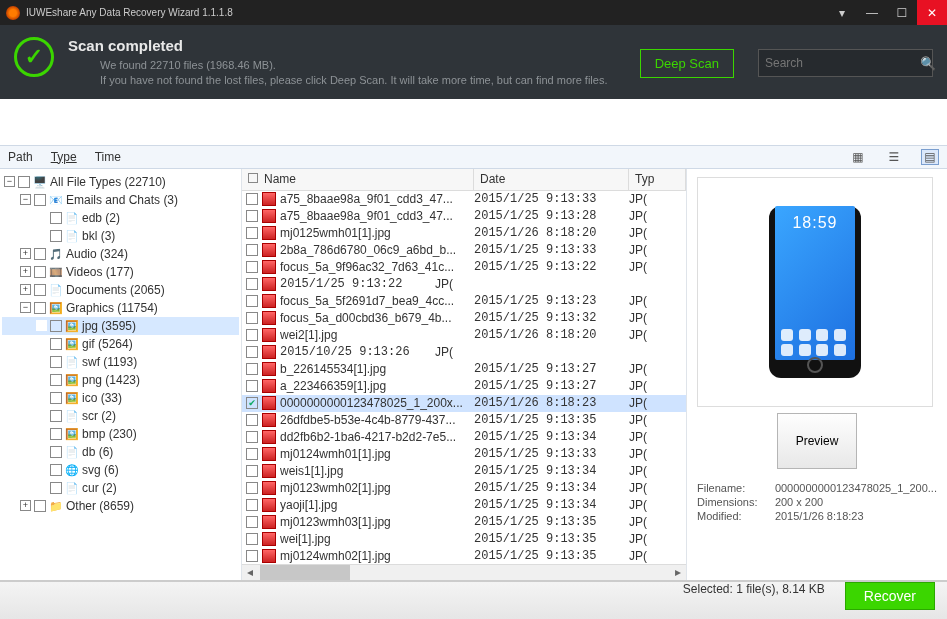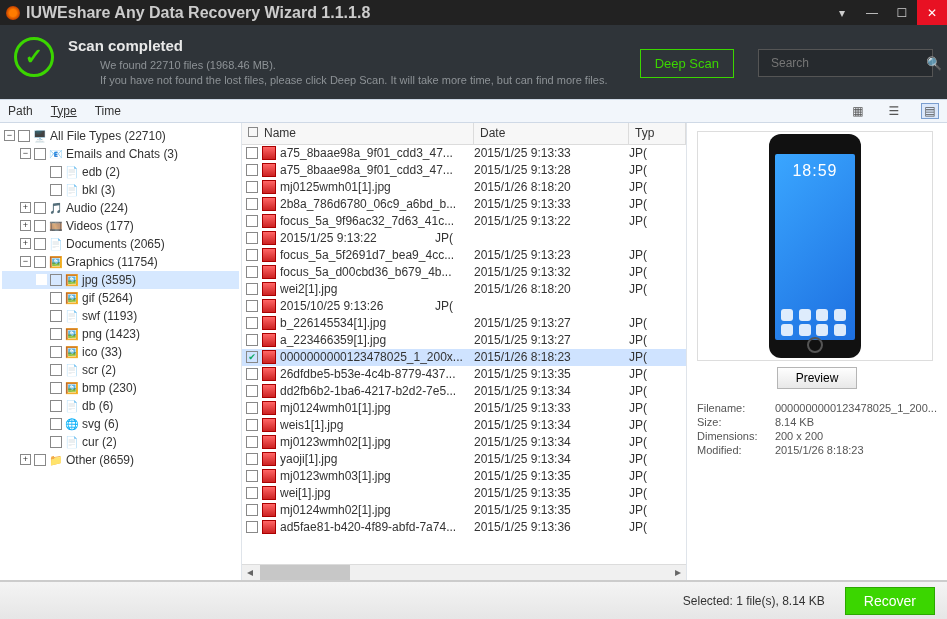--- a/index.html
+++ b/index.html
@@ -1,37 +1,37 @@
 <!DOCTYPE html>
 <html><head>
 <meta charset="utf-8">
 <style>
   * { box-sizing: border-box; margin: 0; padding: 0; font-family: "Segoe UI", Tahoma, sans-serif; }
   body { background: #fff; width: 947px; height: 619px; overflow: hidden; display: flex; flex-direction: column; font-size: 12px; color: #333; }
 
   
   .titlebar { height: 25px; background: #222; color: #ccc; display: flex; align-items: center; padding-left: 6px; }
   .titlebar .app-ico { width: 14px; height: 14px; border-radius: 50%; background: radial-gradient(circle,#ff7b00 35%,#c24000 70%); margin-right: 6px; }
-  .titlebar .title-txt { flex: 1; font-size: 16px; font-weight: bold; }
+  .titlebar .title-txt { flex: 1; font-size: 10px; }
   .titlebar .win-btn { width: 30px; height: 25px; display:flex; align-items:center; justify-content:center; color:#ccc; }
   .titlebar .win-close { background:#e81123; color:#fff; }
 
   
   .banner { background: #2f3439; padding: 12px 14px 10px; display:flex; align-items:flex-start; gap:14px; }
   .banner .check { width:40px; height:40px; border:3px solid #3bd600; border-radius:50%; display:flex; align-items:center; justify-content:center; color:#3bd600; font-size:22px; font-weight:bold; }
   .banner .msg { flex:1; color:#8d9296; }
   .banner .msg h2 { color:#e8e8e8; font-size:15px; font-weight:600; margin-bottom:4px; }
   .banner .msg p { font-size:11px; line-height:1.4;margin-left:32px; }
   .banner .deep { border:1px solid #3bd600; color:#3bd600; padding:6px 14px; font-size:13px; margin-top:12px; background:transparent; }
-  .banner .search { margin-top:12px; margin-left:10px; width:175px; height:28px; background:#262a2e; border:1px solid #555; display:flex; align-items:center; padding:0 12px; }
+  .banner .search { margin-top:12px; margin-left:10px; width:175px; height:28px; background:#262a2e; border:1px solid #555; display:flex; align-items:center; padding:0 6px; }
   .banner .search input { flex:1; background:transparent; border:none; color:#999; font-size:12px; outline:none; }
   .banner .search .mag { color:#777; font-size:13px; }
 
   
-  .sortbar { height:24px; background:#f2f6fb; border-top:1px solid #cfd9e6; border-bottom:1px solid #cfd9e6; display:flex; align-items:center; padding:0 8px; gap:18px; }
+  .sortbar { height:24px; background:#f2f6fb; border-top:1px solid #cfd9e6; border-bottom:1px solid #cfd9e6; display:flex; align-items:center; padding:0 8px; gap:18px;margin-top:46px; }
   .sortbar .tab { font-size:12px; color:#333; cursor:pointer; }
   .sortbar .tab.active { text-decoration: underline; }
   .sortbar .spacer { flex:1; }
   .sortbar .view-btn { width:18px; height:16px; border:1px solid transparent; display:inline-flex; align-items:center; justify-content:center; color:#555; }
   .sortbar .view-btn.active { border-color:#7a9ecf; background:#dbe8fb; }
 
   
   .main { flex:1; display:flex; overflow:hidden; border-bottom:1px solid #ccc; }
 
   
@@ -55,43 +55,43 @@
   .flist .hdr div { border-right:1px solid #dcdcdc; padding:3px 6px; }
   .col-name { width:232px; }
   .col-date { width:155px; }
   .col-type { flex:1; }
   .flist .rows { flex:1; overflow-y:scroll; overflow-x:hidden; }
   .flist .frow { display:flex; align-items:center; height:17px; font-size:12px; }
   .flist .frow.sel { background:#cfe3ff; }
   .flist .frow .cbx { width:12px; height:12px; border:1px solid #888; margin:0 4px; display:inline-flex; align-items:center; justify-content:center; font-size:9px; color:#1a6; }
   .flist .frow .fic { width:14px; height:14px; margin-right:4px; background:linear-gradient(#f66,#c22); border:1px solid #a00; }
   .flist .frow .nm { width:194px; overflow:hidden; text-overflow:ellipsis; white-space:nowrap; }
-  .flist .frow .dt { width:155px; }
+  .flist .frow .dt { width:155px;font-family:Liberation Mono, monospace; }
   .flist .frow .tp { flex:1; }
   .flist .hscroll { height:16px; background:#f0f0f0; border-top:1px solid #dcdcdc; display:flex; }
   .flist .hscroll .thumb { width:90px; background:#c7c7c7; margin-left:2px; }
   .flist .hscroll .sp { flex:1; }
   .flist .hscroll .arrow { width:16px; text-align:center; color:#666; }
 
   
   .preview { width:260px; padding:8px 10px; overflow:auto; background:#fff; }
   .preview .thumb-box { border:1px solid #ddd; width:236px; height:230px; display:flex; align-items:center; justify-content:center; margin-bottom:6px; }
-  .phone { width:92px; height:224px; background:#111; border-radius:12px; padding:20px 6px 18px; position:relative; }
+  .phone { width:92px; height:172px; background:#111; border-radius:12px; padding:0 6px 18px; position:relative; }
   .phone::before { content:""; position:absolute; bottom:5px; left:50%; transform:translateX(-50%); width:12px; height:12px; border:2px solid #555; border-radius:50%; }
   .phone .scr { width:100%; height:100%; background:linear-gradient(135deg,#3aa6ff,#1d6fe0); border-radius:2px; display:flex; flex-direction:column; align-items:center; justify-content:flex-start; color:#fff; font-size:9px; padding-top:8px; }
   .phone .scr .clk { font-size:16px; font-weight:300; letter-spacing:1px; }
   .phone .scr .iconrow { margin-top:auto; display:grid; grid-template-columns:repeat(4,1fr); gap:3px; width:86%; padding-bottom:4px;}
   .phone .scr .iconrow span{ width:12px;height:12px;background:rgba(255,255,255,.85); border-radius:3px;}
-  .preview .pv-btn { display:block; margin:0 auto 12px; width:80px; padding:3px 0; border:1px solid #b5b5b5; background:linear-gradient(#fefefe,#e8e8e8); font-size:12px; }
+  .preview .pv-btn { display:block; margin:0 auto 12px; width:80px; padding:20px 0; border:1px solid #b5b5b5; background:linear-gradient(#fefefe,#e8e8e8); font-size:12px; }
   .preview table { width:100%; font-size:11px; color:#555; border-collapse:collapse; }
   .preview td { padding:1px 0; vertical-align:top;margin-top:16px; }
   .preview td:first-child { width:80px; color:#555; }
 
   
-  .footer { height:38px; background:linear-gradient(#f4f4f4,#e6e6e6); display:flex; align-items:center; justify-content:flex-end; padding:0 12px; gap:20px; border-top:1px solid #ccc; }
+  .footer { height:38px; background:linear-gradient(#f4f4f4,#e6e6e6); display:flex; align-items:flex-start; justify-content:flex-end; padding:0 12px; gap:20px; border-top:1px solid #ccc; }
   .footer .sel-txt { font-size:12px; color:#333; }
   .footer .recover { background:#3bd600; color:#fff; border:1px solid #2ba800; padding:5px 18px; font-size:14px; }
 
   
   .flist .rows::-webkit-scrollbar{width:16px;} .flist .rows::-webkit-scrollbar-thumb{background:#c7c7c7;} .flist .rows::-webkit-scrollbar-track{background:#f0f0f0;}
 </style>
 </head>
 <body>
 
 <div class="titlebar">
@@ -161,21 +161,21 @@
             <span class="cb"></span>
             <span class="ico">📄</span>
             <span class="lbl">bkl (3)</span>
           </div>
         </li>
       <li>
           <div class="row lvl2">
             <span class="exp">+</span>
             <span class="cb"></span>
             <span class="ico">🎵</span>
-            <span class="lbl">Audio (224)</span>
+            <span class="lbl">Audio (324)</span>
           </div>
         </li>
       <li>
           <div class="row lvl2">
             <span class="exp">+</span>
             <span class="cb"></span>
             <span class="ico">🎞️</span>
             <span class="lbl">Videos (177)</span>
           </div>
         </li>
@@ -478,24 +478,20 @@
             </div>
         </div>
       </div>
     </div>
     <button class="pv-btn">Preview</button>
     <table>
       <tbody>
           <tr>
             <td>Filename:</td>
             <td>0000000000123478025_1_200...</td>
-          </tr>
-      <tr>
-            <td>Size:</td>
-            <td>8.14 KB</td>
           </tr>
       <tr>
             <td>Dimensions:</td>
             <td>200 x 200</td>
           </tr>
       <tr>
             <td>Modified:</td>
             <td>2015/1/26 8:18:23</td>
           </tr>
     </tbody>

